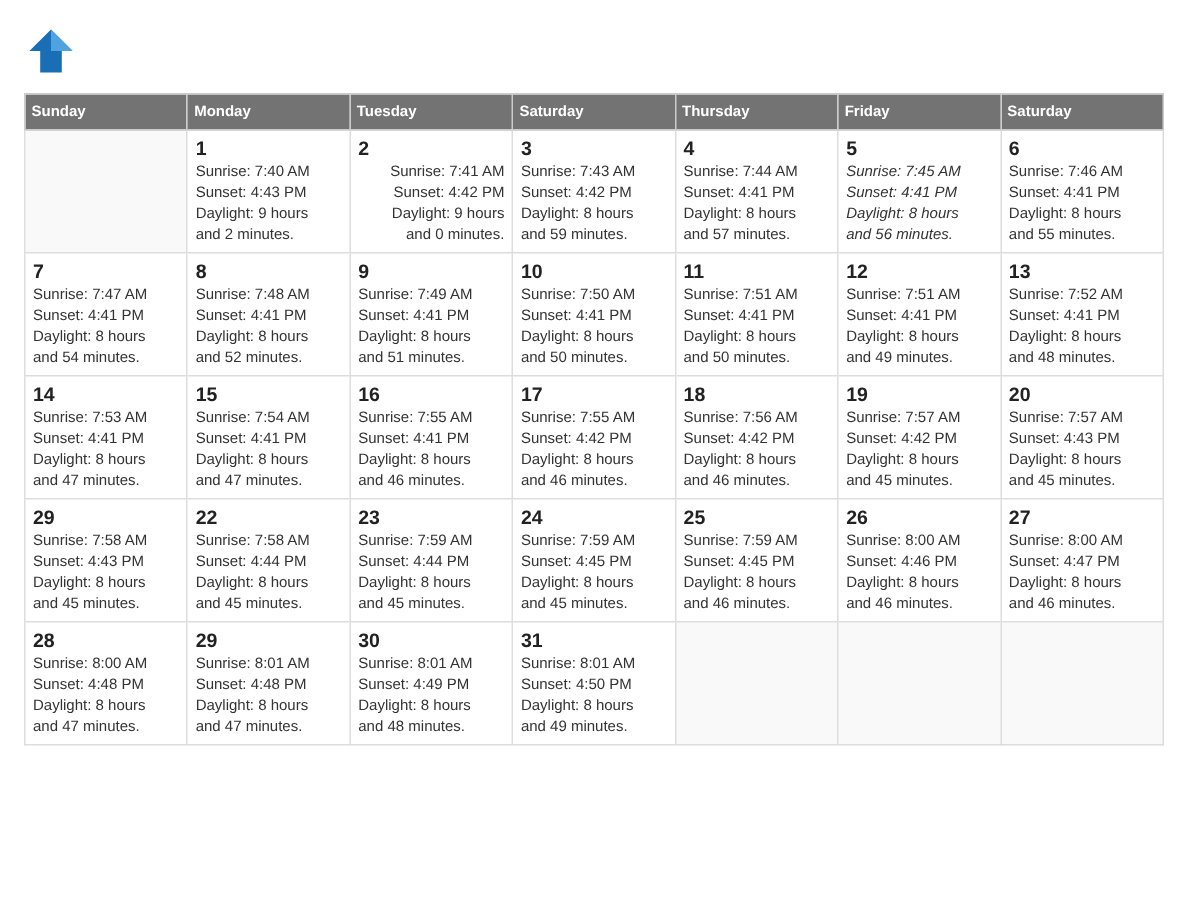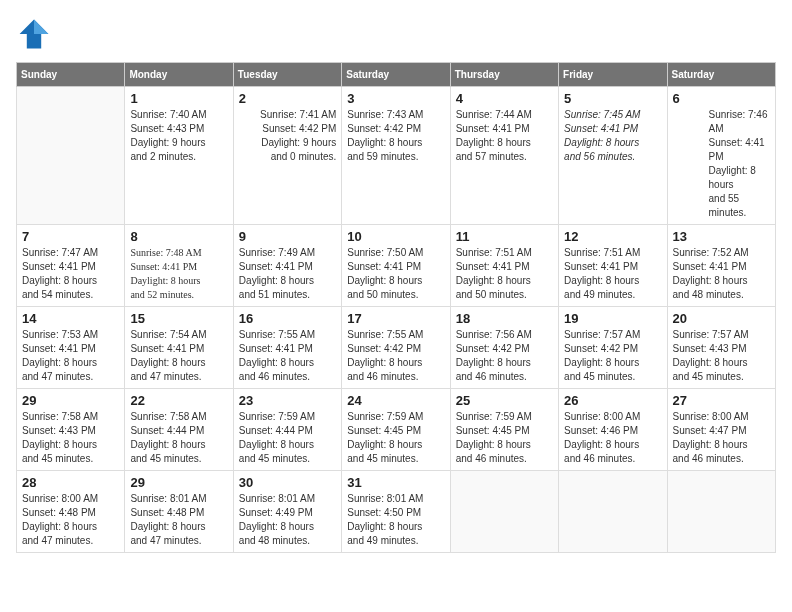--- a/index.html
+++ b/index.html
@@ -158,37 +158,37 @@
         </td>
         <td>
           <span class="day-num">5</span>
           <div class="cell-info" style="white-space: pre-line; font-style: italic;">Sunrise: 7:45 AM
 Sunset: 4:41 PM
 Daylight: 8 hours
 and 56 minutes.</div>
         </td>
         <td>
           <span class="day-num">6</span>
-          <div class="cell-info" style="white-space: pre-line; margin-left: 36px;">Sunrise: 7:46 AM
+          <div class="cell-info" style="white-space: pre-line;">Sunrise: 7:46 AM
 Sunset: 4:41 PM
 Daylight: 8 hours
 and 55 minutes.</div>
         </td>
       </tr>
       <tr>
         <td>
           <span class="day-num">7</span>
           <div class="cell-info" style="white-space: pre-line;">Sunrise: 7:47 AM
 Sunset: 4:41 PM
 Daylight: 8 hours
 and 54 minutes.</div>
         </td>
         <td>
           <span class="day-num">8</span>
-          <div class="cell-info" style="white-space: pre-line; font-family: Liberation Serif, serif;">Sunrise: 7:48 AM
+          <div class="cell-info" style="white-space: pre-line;">Sunrise: 7:48 AM
 Sunset: 4:41 PM
 Daylight: 8 hours
 and 52 minutes.</div>
         </td>
         <td>
           <span class="day-num">9</span>
           <div class="cell-info" style="white-space: pre-line;">Sunrise: 7:49 AM
 Sunset: 4:41 PM
 Daylight: 8 hours
 and 51 minutes.</div>

